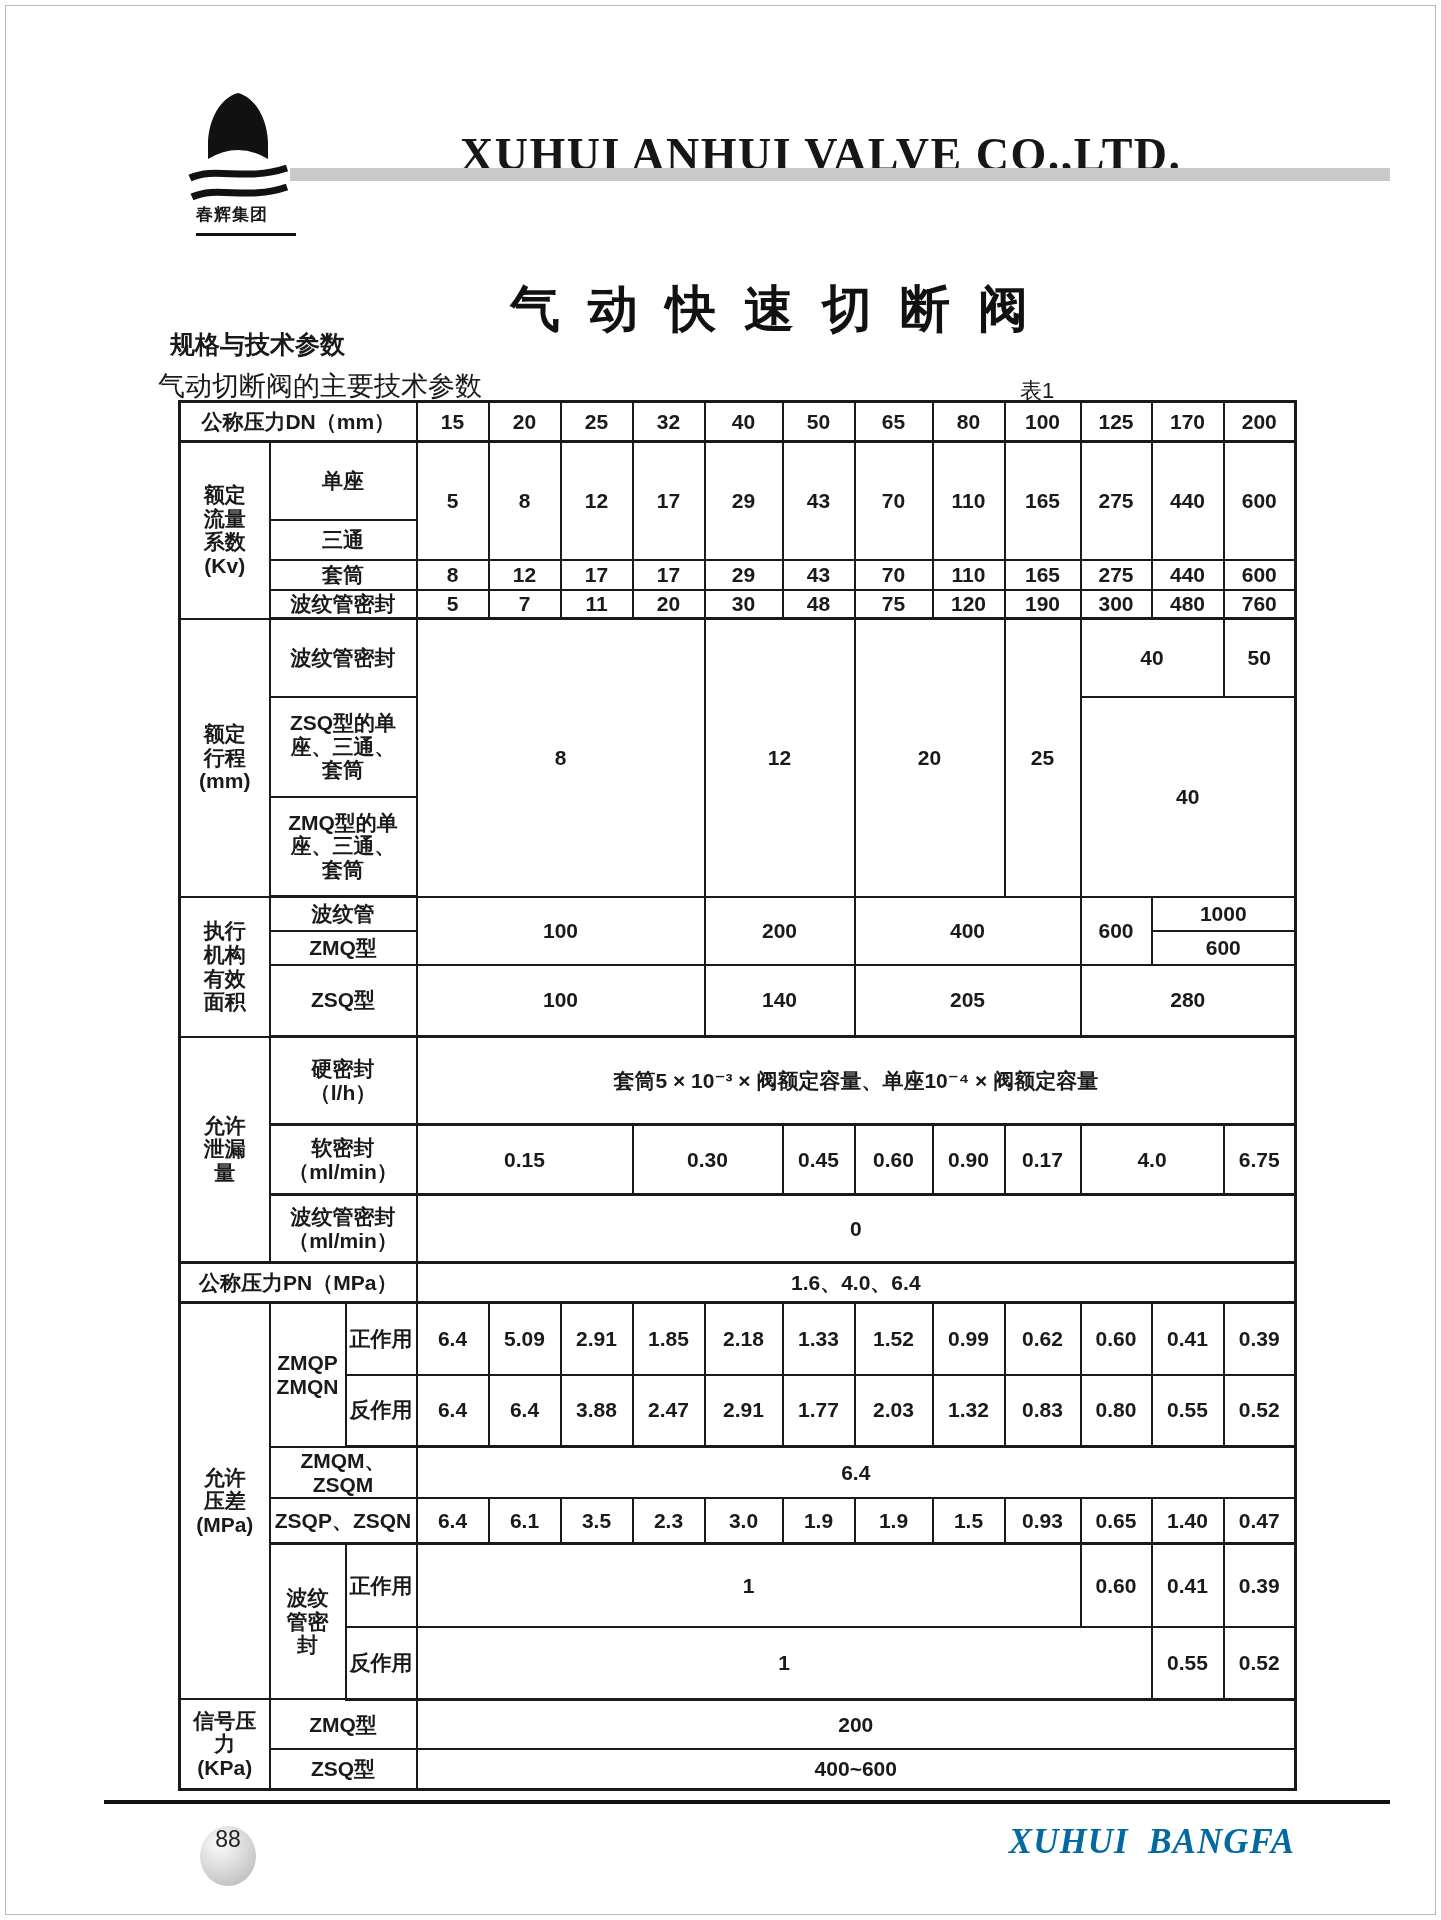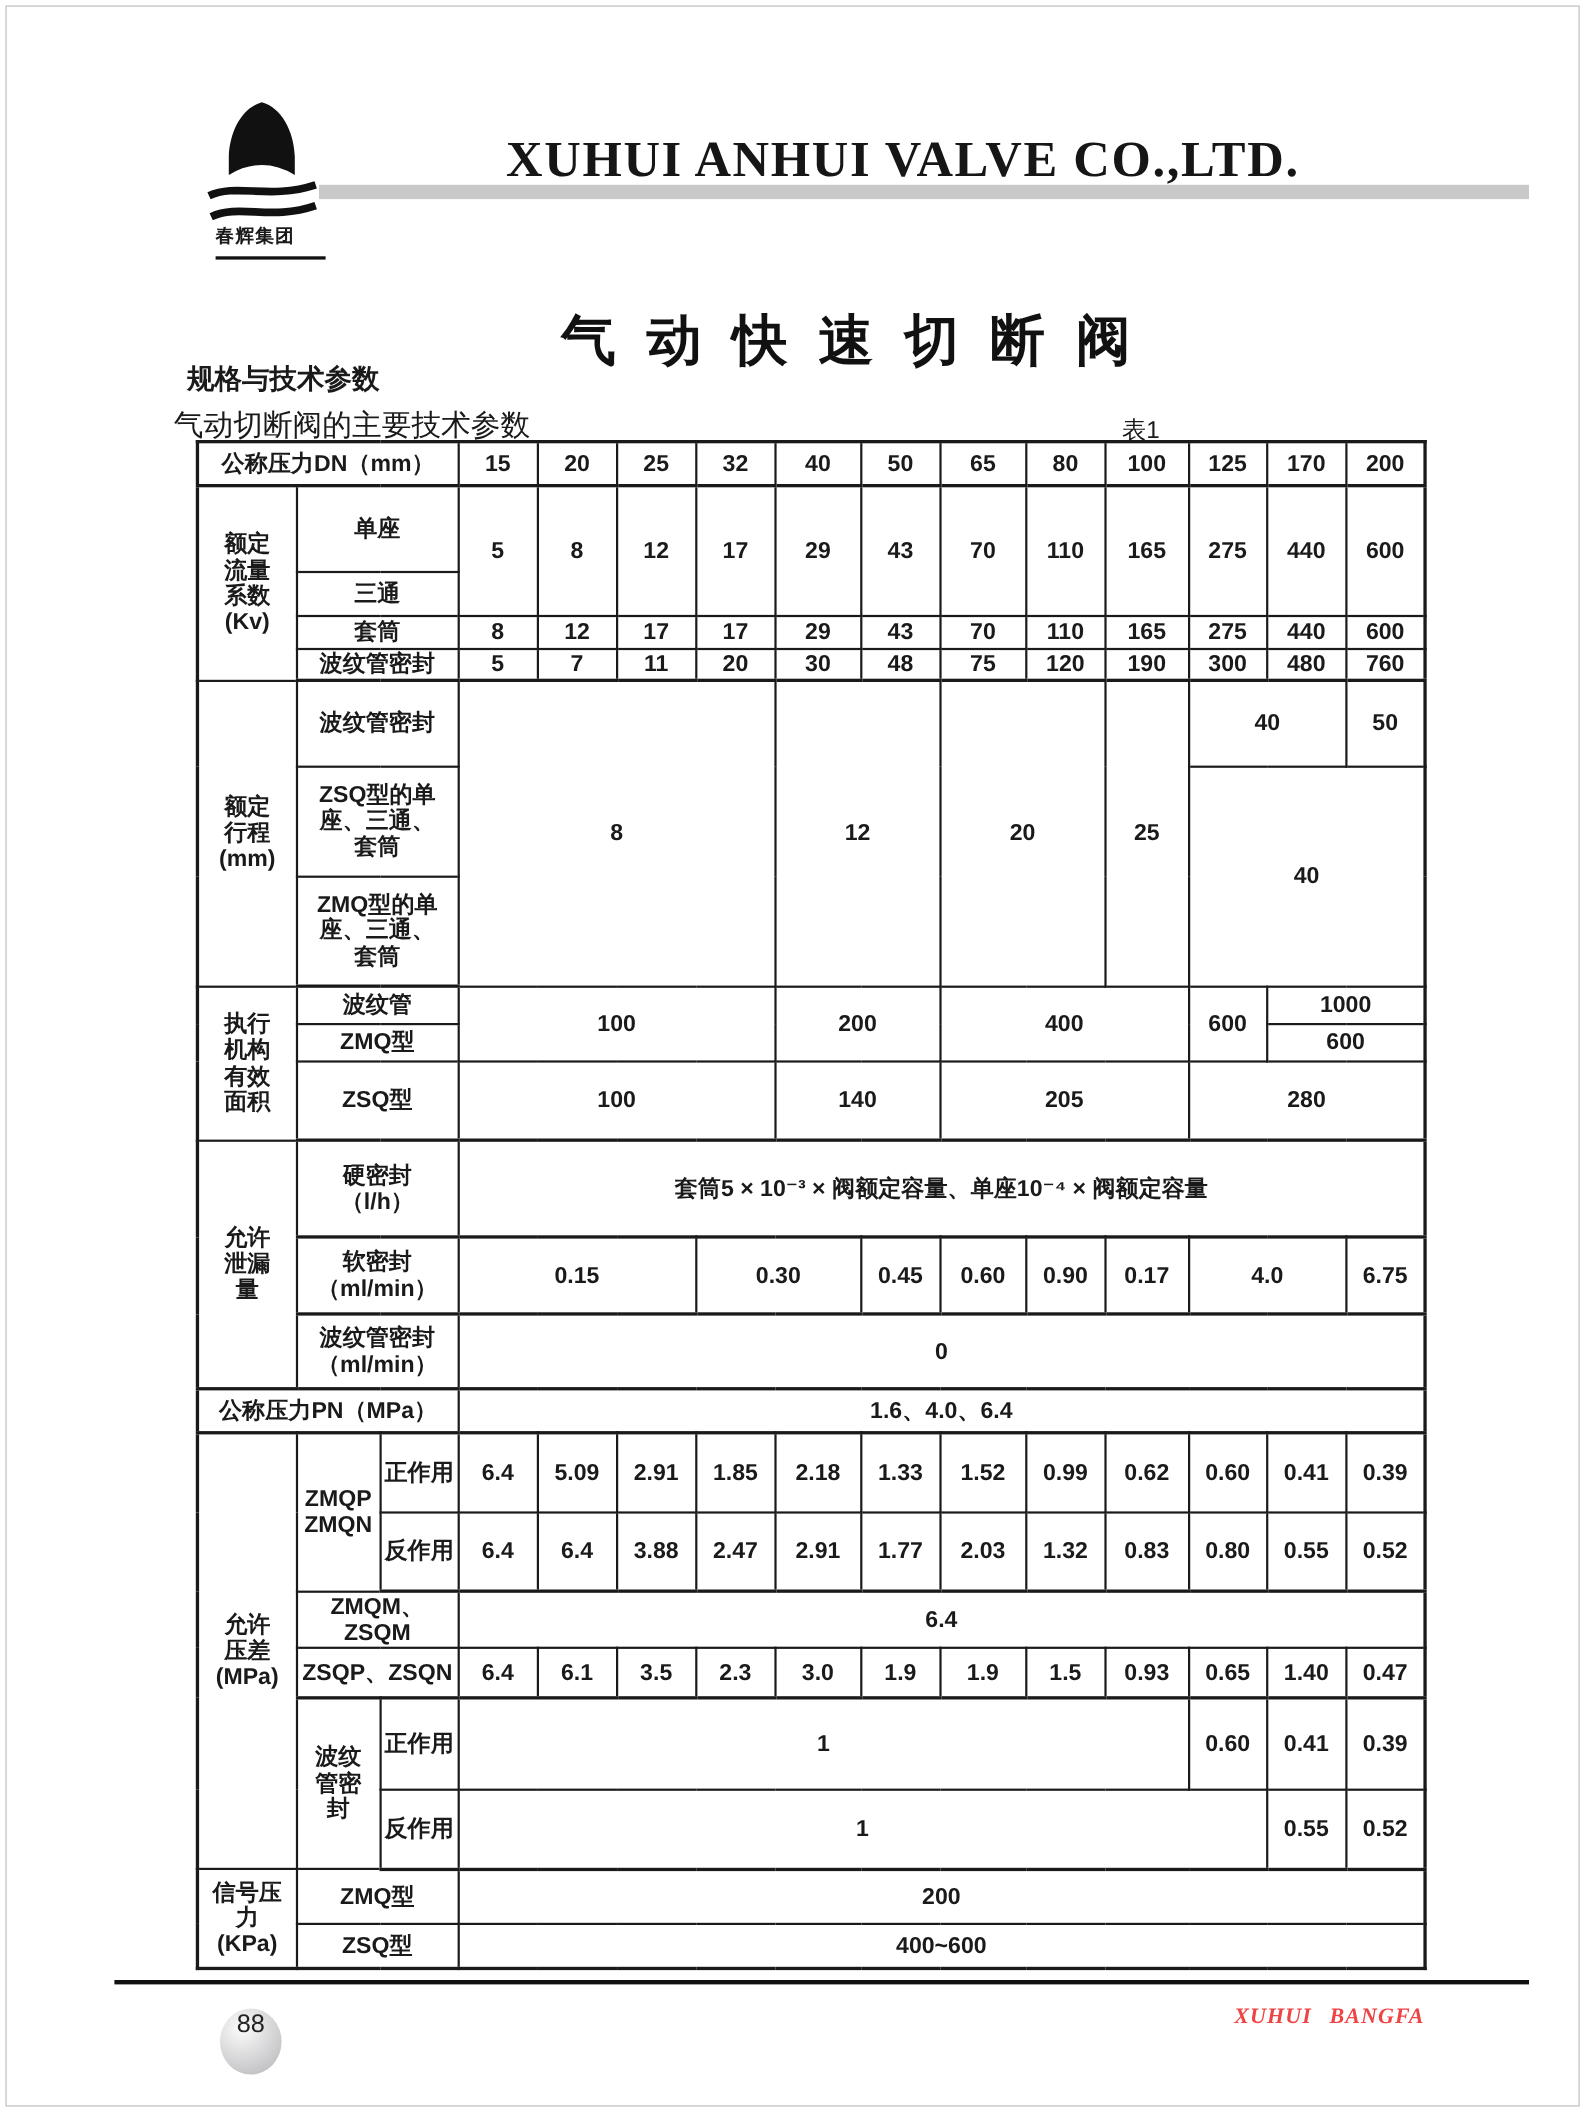--- a/index.html
+++ b/index.html
@@ -6,21 +6,21 @@
   .page{position:relative;width:1441px;height:1920px;background:#ffffff;
         font-family:"Liberation Sans","DejaVu Sans",sans-serif;color:#1a1a1a;overflow:hidden;}
   .frame{position:absolute;left:5px;top:5px;right:5px;bottom:5px;border:1px solid #b9b9b9;pointer-events:none;}
 
   
   .logo-dome{position:absolute;left:205px;top:92px;}
   .logo-waves{position:absolute;left:186px;top:164px;}
   .logo-text{position:absolute;left:196px;top:203px;width:104px;font-size:17px;font-weight:bold;
              letter-spacing:1px;white-space:nowrap;}
   .logo-underline{position:absolute;left:196px;top:233px;width:100px;height:3px;background:#111;}
-  .company-name{position:absolute;left:460px;top:118px;font-family:"Liberation Serif","DejaVu Serif",serif;
+  .company-name{position:absolute;left:460px;top:128px;font-family:"Liberation Serif","DejaVu Serif",serif;
                 font-weight:bold;font-size:46px;letter-spacing:1.5px;white-space:nowrap;color:#161616;}
   .gray-bar{position:absolute;left:290px;top:168px;width:1100px;height:13px;background:#c9c9ca;}
 
   
   .page-title{position:absolute;left:510px;top:276px;font-size:50px;font-weight:bold;
               letter-spacing:28px;white-space:nowrap;color:#111;}
   .section-heading{position:absolute;left:170px;top:328px;font-size:25px;font-weight:bold;}
   .table-heading{position:absolute;left:158px;top:368px;font-size:27px;}
   .table-caption{position:absolute;left:1020px;top:376px;font-size:22px;}
 
@@ -58,22 +58,22 @@
   .specs tr:nth-child(11) td,.specs tr:nth-child(12) td,.specs tr:nth-child(13) td,
   .specs tr:nth-child(14) td,.specs tr:nth-child(15) td,.specs tr:nth-child(17) td,
   .specs tr:nth-child(19) td,.specs tr:nth-child(21) td{border-bottom-width:3.5px;}
 
   
   .footer-rule{position:absolute;left:104px;top:1800px;width:1286px;height:3.5px;background:#111;}
   .page-badge{position:absolute;left:200px;top:1826px;width:56px;height:60px;border-radius:50%;
               background:radial-gradient(circle at 35% 30%, #fbfbfb, #d4d4d6 55%, #b3b3b6);
               display:flex;justify-content:center;font-size:23px;color:#222;}
   .brand-text{position:absolute;right:146px;top:1822px;font-family:"Liberation Serif","DejaVu Serif",serif;
-              font-style:italic;font-weight:bold;font-size:20px;letter-spacing:1px;word-spacing:10px;
-              color:#ef4444;white-space:nowrap;}
+              font-style:italic;font-weight:bold;font-size:35px;letter-spacing:1px;word-spacing:10px;
+              color:#0369a1;white-space:nowrap;}
 </style>
 </head>
 <body>
 
 <div class="page">
   <div class="frame"></div>
 
   <div>
     <svg class="logo-dome" width="66" height="74" viewBox="0 0 66 74">
       <path d="M33 1 C15 6 4 27 3 50 L3 67 Q18 58 33 58 Q48 58 63 67 L63 50 C62 27 51 6 33 1 Z" fill="#111"></path>

